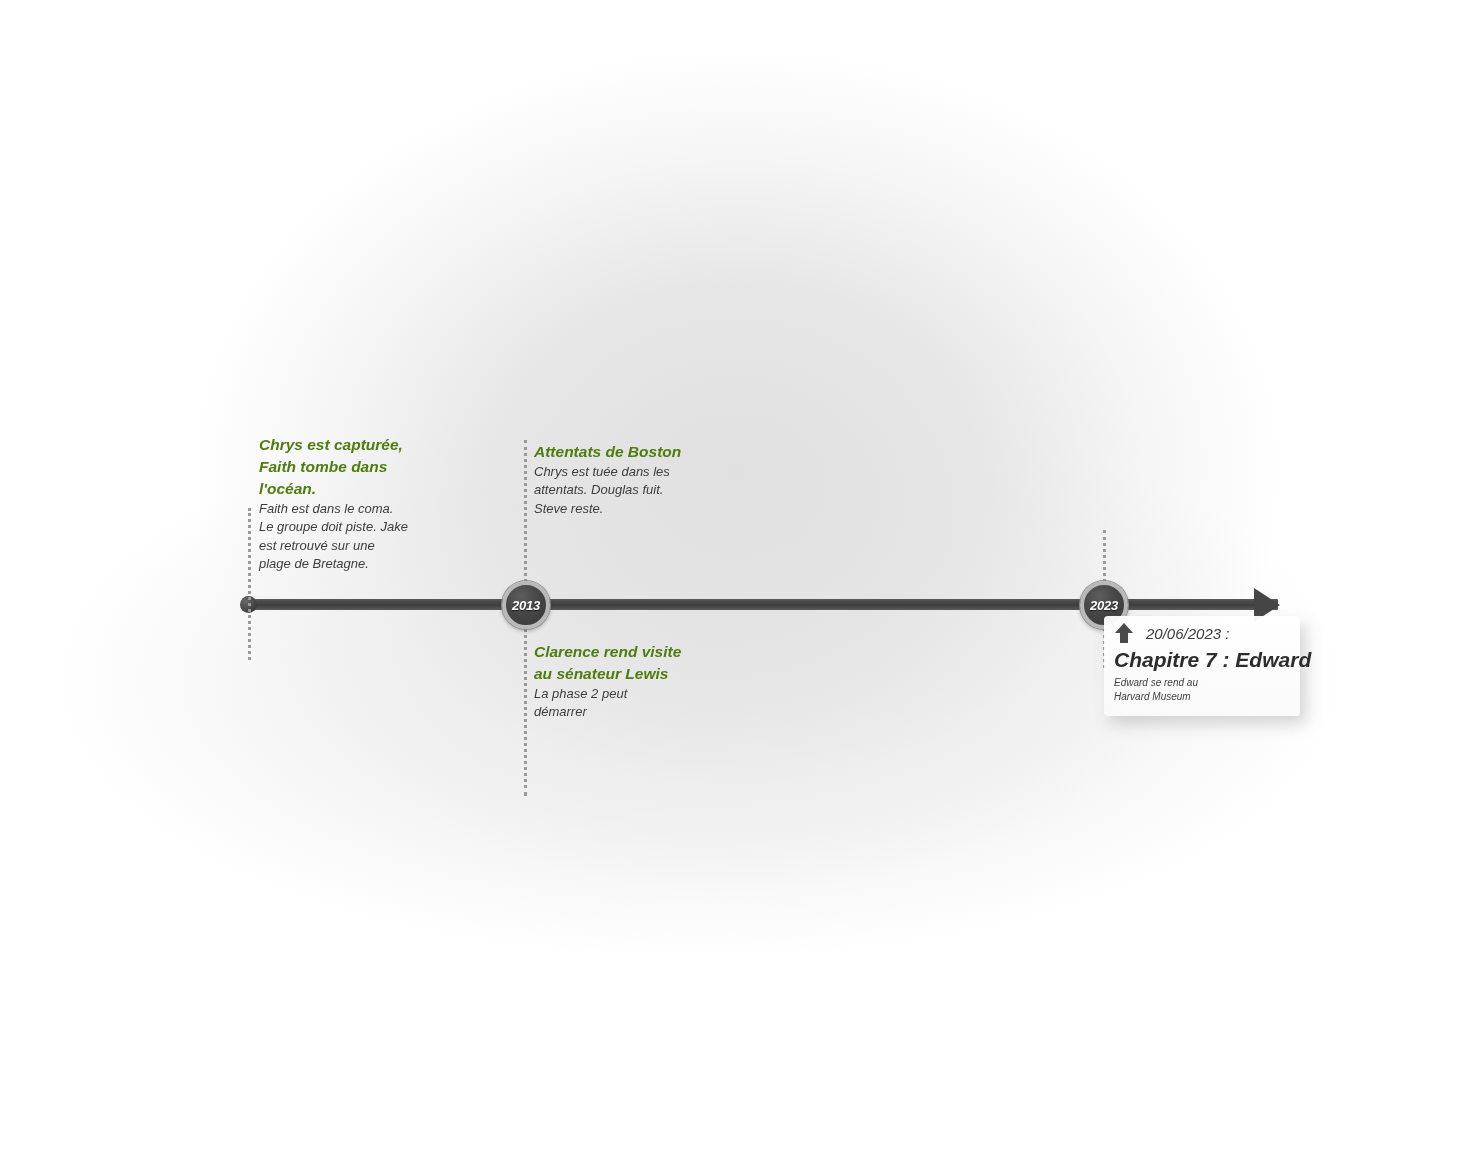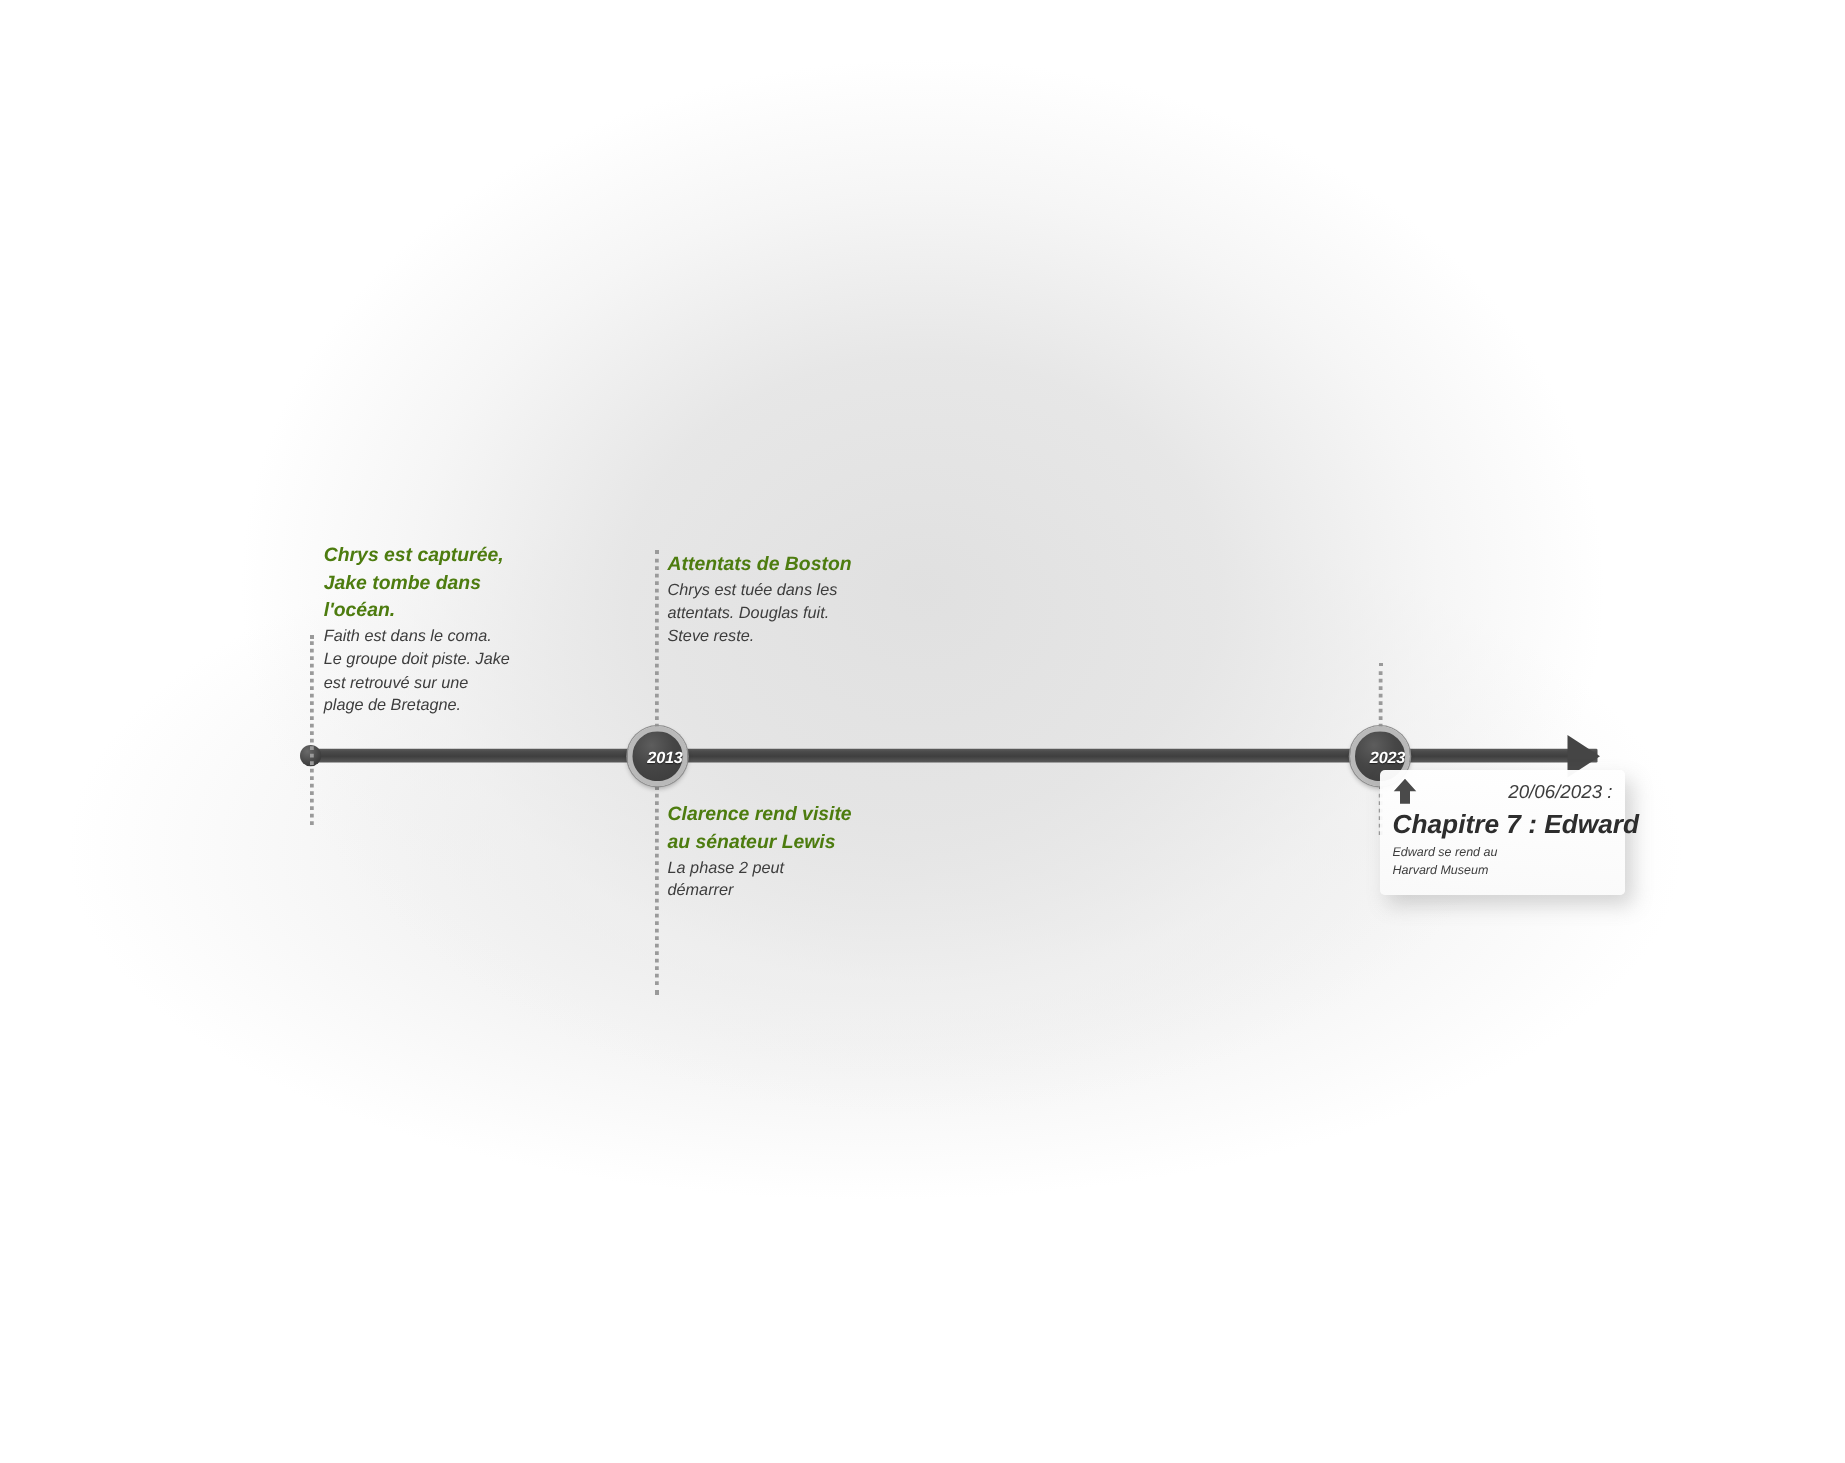--- a/index.html
+++ b/index.html
@@ -78,21 +78,21 @@
     width: 48px;
     height: 48px;
     border-radius: 50%;
     background:
       radial-gradient(circle at 38% 28%, #5d5d5d 0%, #464646 45%, #3a3a3a 100%);
     border: 4px solid #b9b9b9;
     box-shadow: 0 0 0 1px #8e8e8e, 0 2px 4px rgba(0,0,0,0.28);
     box-sizing: border-box;
     display: flex;
     align-items: center;
-    justify-content: flex-end;
+    justify-content: center;
   }
   .node-label {
     color: #ffffff;
     font-size: 13px;
     font-weight: bold;
     font-style: italic;
     letter-spacing: -0.2px;
     text-shadow: 0 1px 1px rgba(0,0,0,0.6);
   }
 
@@ -125,21 +125,20 @@
     padding: 8px 10px 12px 10px;
     box-sizing: border-box;
     background: linear-gradient(to bottom, rgba(255,255,255,0.96), rgba(250,250,250,0.88));
     border-radius: 4px;
     box-shadow: 6px 8px 16px rgba(120,120,120,0.30);
   }
   #callout-firstline {
     display: flex;
     align-items: flex-start;
     gap: 12px;
-    justify-content: space-between;
   }
   #callout-arrow-icon {
     display: inline-block;
     width: 20px;
     height: 22px;
     flex: 0 0 20px;
     margin-top: -2px;
   }
   #callout-date {
     font-size: 15px;
@@ -184,21 +183,21 @@
 
   <div class="node" style="left:502px; top:581px;">
     <span class="node-label">2013</span>
   </div>
   <div class="node" style="left:1080px; top:581px;">
     <span class="node-label">2023</span>
   </div>
 
   <div class="event" style="left:259px; top:434px; width:205px;">
     <p class="event-title">Chrys est capturée,</p>
-    <p class="event-title">Jake tombe dans</p>
+    <p class="event-title">Faith tombe dans</p>
     <p class="event-title">l'océan.</p>
     <p class="event-desc">Faith est dans le coma.</p>
     <p class="event-desc">Le groupe doit piste. Jake</p>
     <p class="event-desc">est retrouvé sur une</p>
     <p class="event-desc">plage de Bretagne.</p>
   </div>
 
   <div class="event" style="left:534px; top:441px; width:200px;">
     <p class="event-title">Attentats de Boston</p>
     <p class="event-desc">Chrys est tuée dans les</p>

